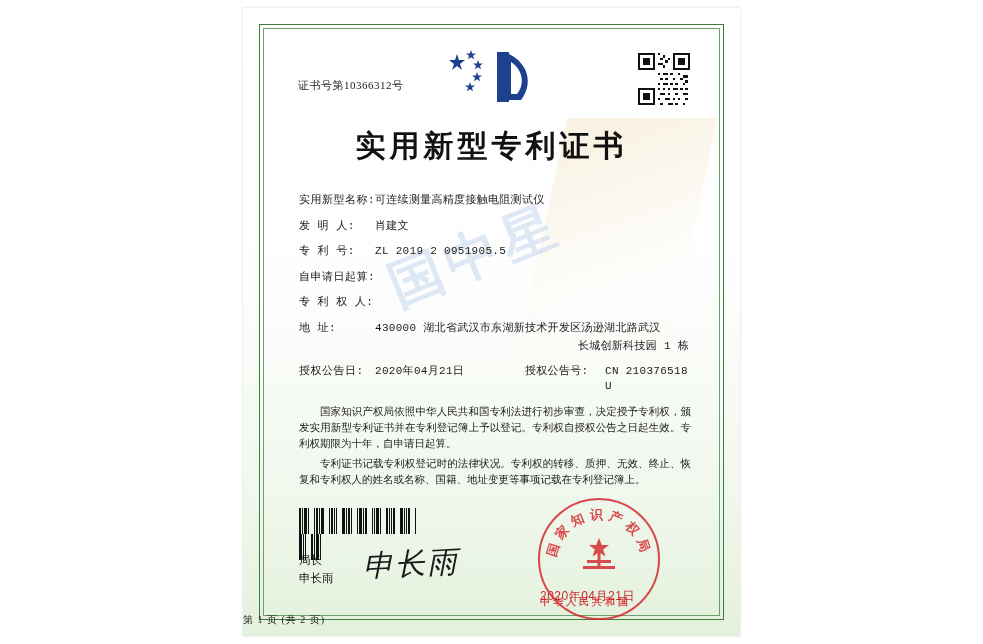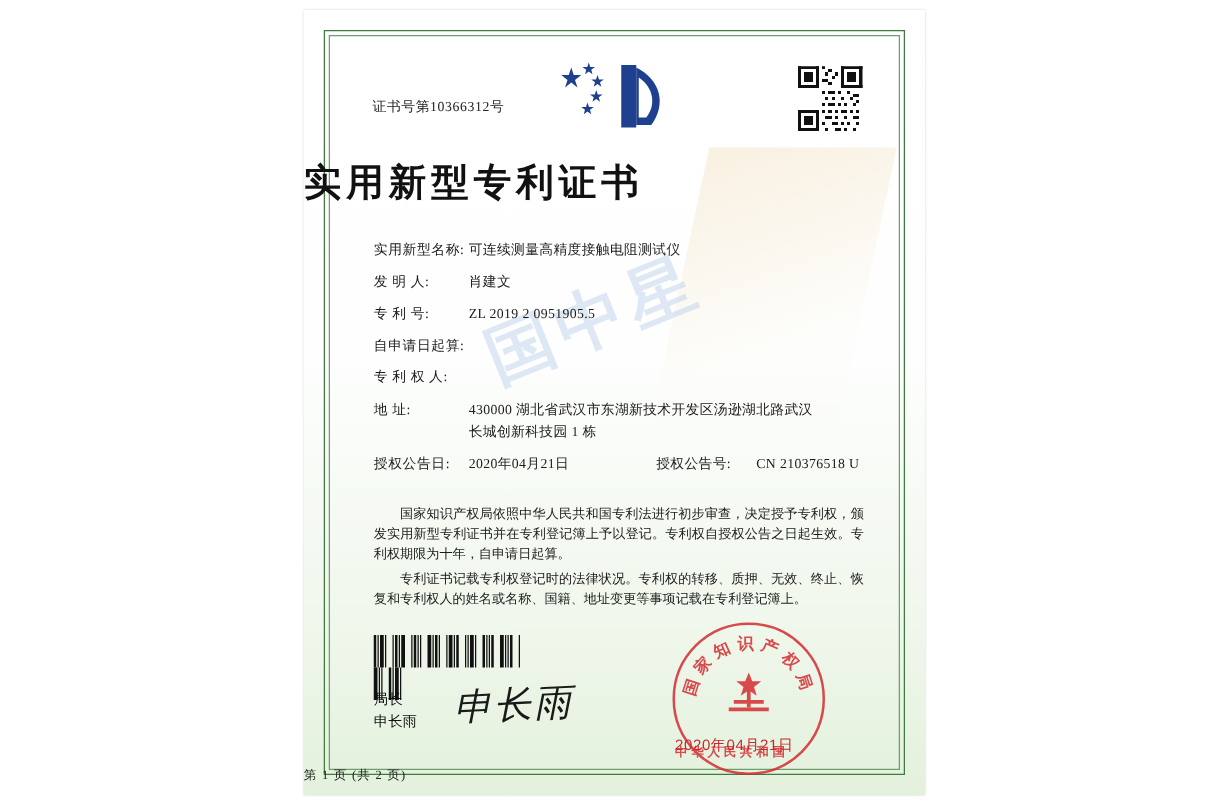--- a/index.html
+++ b/index.html
@@ -94,54 +94,57 @@
     top: 38px;
     transform: translateX(-50%);
     width: 110px;
     height: 62px;
   }
   .title {
     position: absolute;
     left: 0;
     right: 0;
     top: 118px;
+    text-align: center;
     font-size: 30px;
     font-weight: bold;
     letter-spacing: 4px;
     color: #111;
     font-family: Liberation Sans, sans-serif;
   }
   
   .fields {
     position: absolute;
     left: 56px;
     top: 185px;
     width: 390px;
     font-size: 11px;
     color: #1b1b1b;
+    font-family: Liberation Mono, monospace;
   }
   .field-row {
     display: flex;
     align-items: flex-start;
     margin-bottom: 10.5px;
     line-height: 15px;
   }
   .field-label {
     width: 76px;
     flex: none;
     letter-spacing: 0.5px;
     white-space: nowrap;
   }
   .field-value {
     flex: 1;
     letter-spacing: 0.3px;
   }
   .field-value .second-line {
     display: block;
     margin-top: 3px;
+    text-align: right;
   }
   .field-row.inline-two .field-value {
     display: flex;
     align-items: flex-start;
   }
   .pub-left { width: 150px; flex: none; }
   .pub-label2 { width: 80px; flex: none; }
   
   .paras {
     position: absolute;

